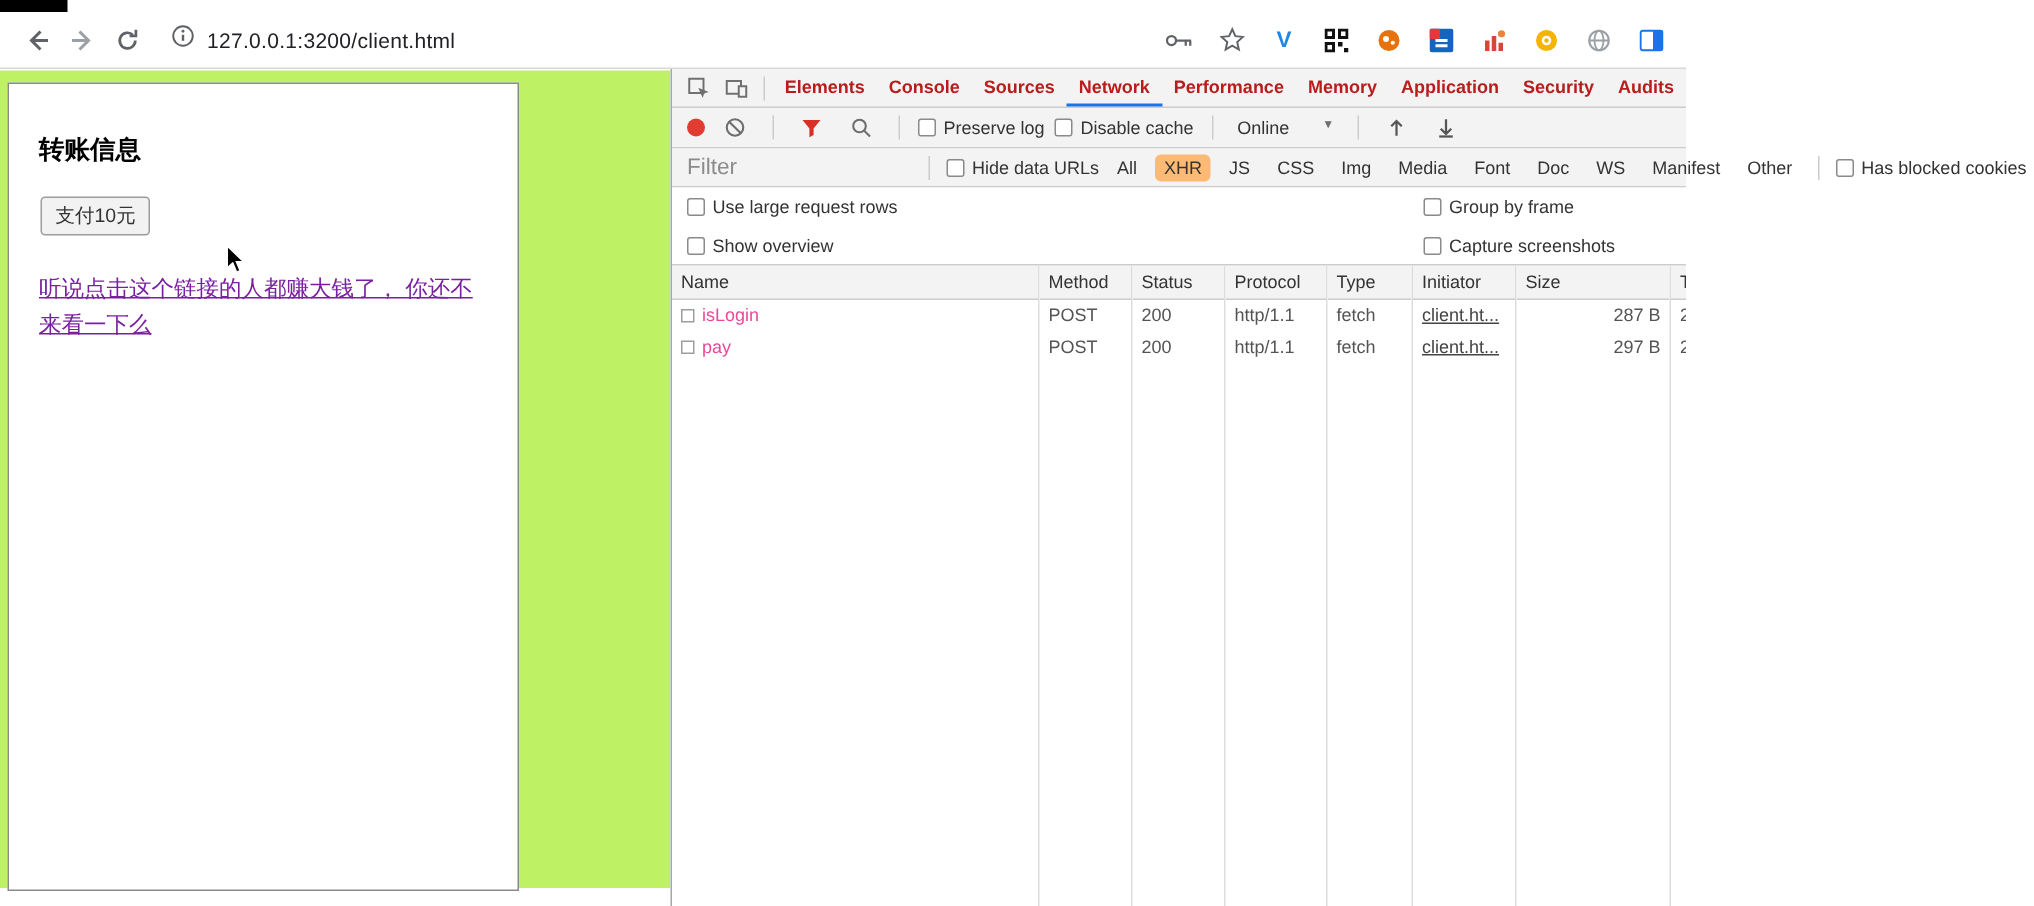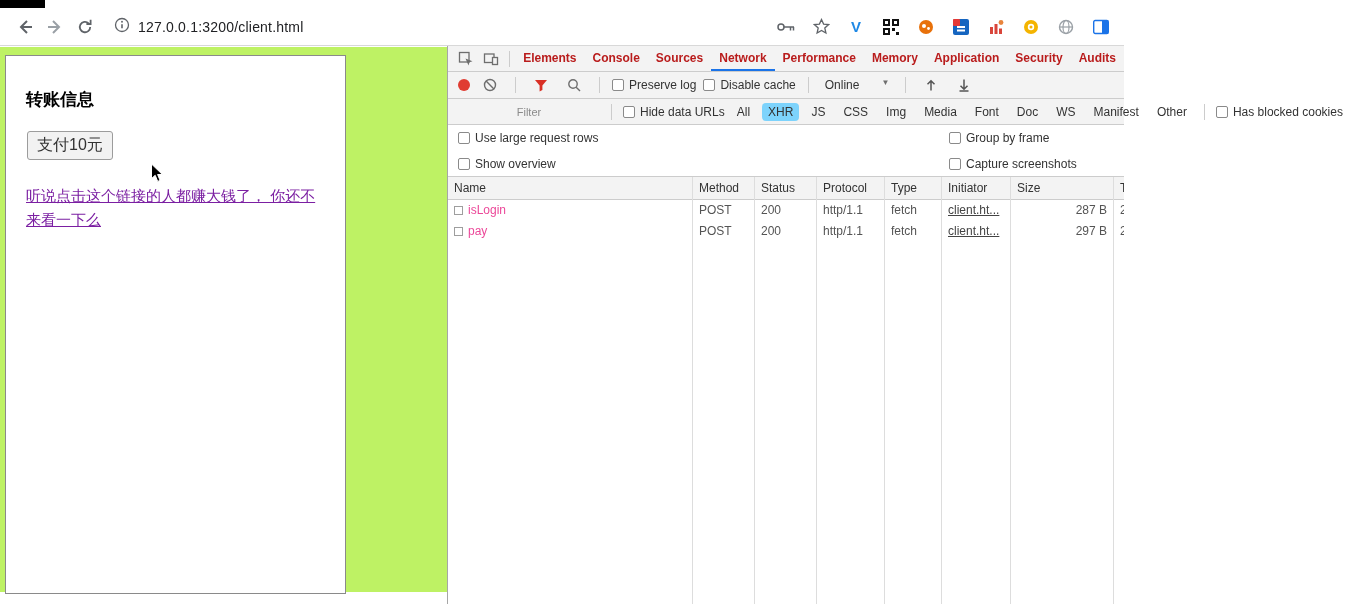--- a/index.html
+++ b/index.html
@@ -19,21 +19,21 @@
   .url { font-size: 14px; color: #202124; letter-spacing: .2px; }
   .ext-icons { margin-left: auto; display: flex; align-items: center; gap: 17px; padding-right: 4px; }
   .ext-icon { width: 18px; height: 18px; display: flex; align-items: center; justify-content: center; cursor: pointer; }
   .v-letter { font-weight: bold; font-size: 15px; color: #1e88e5; }
 
   
   .page { position: absolute; left: 0; top: 47px; width: 447px; bottom: 12px; background: #bef264; }
   .page-box { position: absolute; left: 5px; top: 8px; width: 341px; height: 539px; border: 1px solid #8a8a8a; background: #fff; }
   .page-heading { margin: 32px 0 0 20px; font-size: 17px; font-weight: bold; color: #000; }
   .balance-text { margin: 24px 0 0 20px; font-size: 15px; color: #000; }
-  .pay-btn { margin: 20px 0 0 21px; font-size: 16px; color: #333; padding: 3px 9px;
+  .pay-btn { margin: 20px 0 0 21px; font-size: 13px; color: #333; padding: 3px 9px;
     border: 1px solid #9c9c9c; border-radius: 3px; background: #f2f2f2; cursor: pointer; }
   .phish-link { display: block; margin: 24px 20px 0 20px; font-size: 15px; line-height: 1.6;
     color: #7b1fa2; text-decoration: underline; cursor: pointer; }
   .cursor { position: absolute; left: 150px; top: 116px; }
 
   
   .devtools { position: absolute; left: 447px; top: 46px; right: 0; bottom: 0;
     border-left: 1px solid #a6a6a6; background: #fff; font-size: 12px; color: #333;
     display: flex; flex-direction: column; }
   .dt-sep { width: 1px; height: 16px; background: #ccc; margin: 0 5px; flex: none; }
@@ -48,25 +48,25 @@
     border-bottom: 1px solid #ccc; padding-left: 10px; gap: 7px; }
   .record-dot { width: 12px; height: 12px; border-radius: 50%; background: #e03c31; cursor: pointer; flex: none; }
   .cb { width: 12px; height: 12px; border: 1px solid #8a8a8a; border-radius: 2px; background: #fff;
     display: inline-block; flex: none; cursor: pointer; }
   .cb-group { display: flex; align-items: center; gap: 5px; white-space: nowrap; }
   .drop { display: flex; gap: 22px; cursor: pointer; padding: 0 4px; }
   .drop-arrow { font-size: 8px; color: #6e6e6e; }
 
   .dt-filterbar { height: 26px; flex: none; display: flex; align-items: center; background: #f3f3f3;
     border-bottom: 1px solid #ccc; padding-left: 10px; gap: 6px; }
-  .filter-input { border: none; outline: none; background: transparent; width: 150px; font-size: 11px;
-    font-family: "Liberation Sans", sans-serif; color: #a21caf; text-align: center; }
+  .filter-input { border: none; outline: none; background: transparent; width: 150px; font-size: 15px;
+    font-family: "Liberation Sans", sans-serif; color: #a21caf; }
   .filter-input::placeholder { color: #8b8b8b; }
   .pill { padding: 2px 6px; border-radius: 4px; cursor: pointer; color: #333; white-space: nowrap; }
-  .pill.active { background: #7dd3fc; text-align: right; }
+  .pill.active { background: #fdba74; text-align: right; }
 
   .dt-options-row { height: 26px; flex: none; position: relative; background: #fff;
     display: flex; align-items: center; padding-left: 10px; }
   .dt-options-row.last { border-bottom: 1px solid #ccc; }
   .opt-right { position: absolute; left: 501px; }
 
   
   .net-table { flex: 1; display: flex; overflow: hidden; background: #fff; }
   .col { flex: none; border-right: 1px solid #ddd; overflow: hidden; }
   .col.wf-col { flex: 1; border-right: none; position: relative; }

